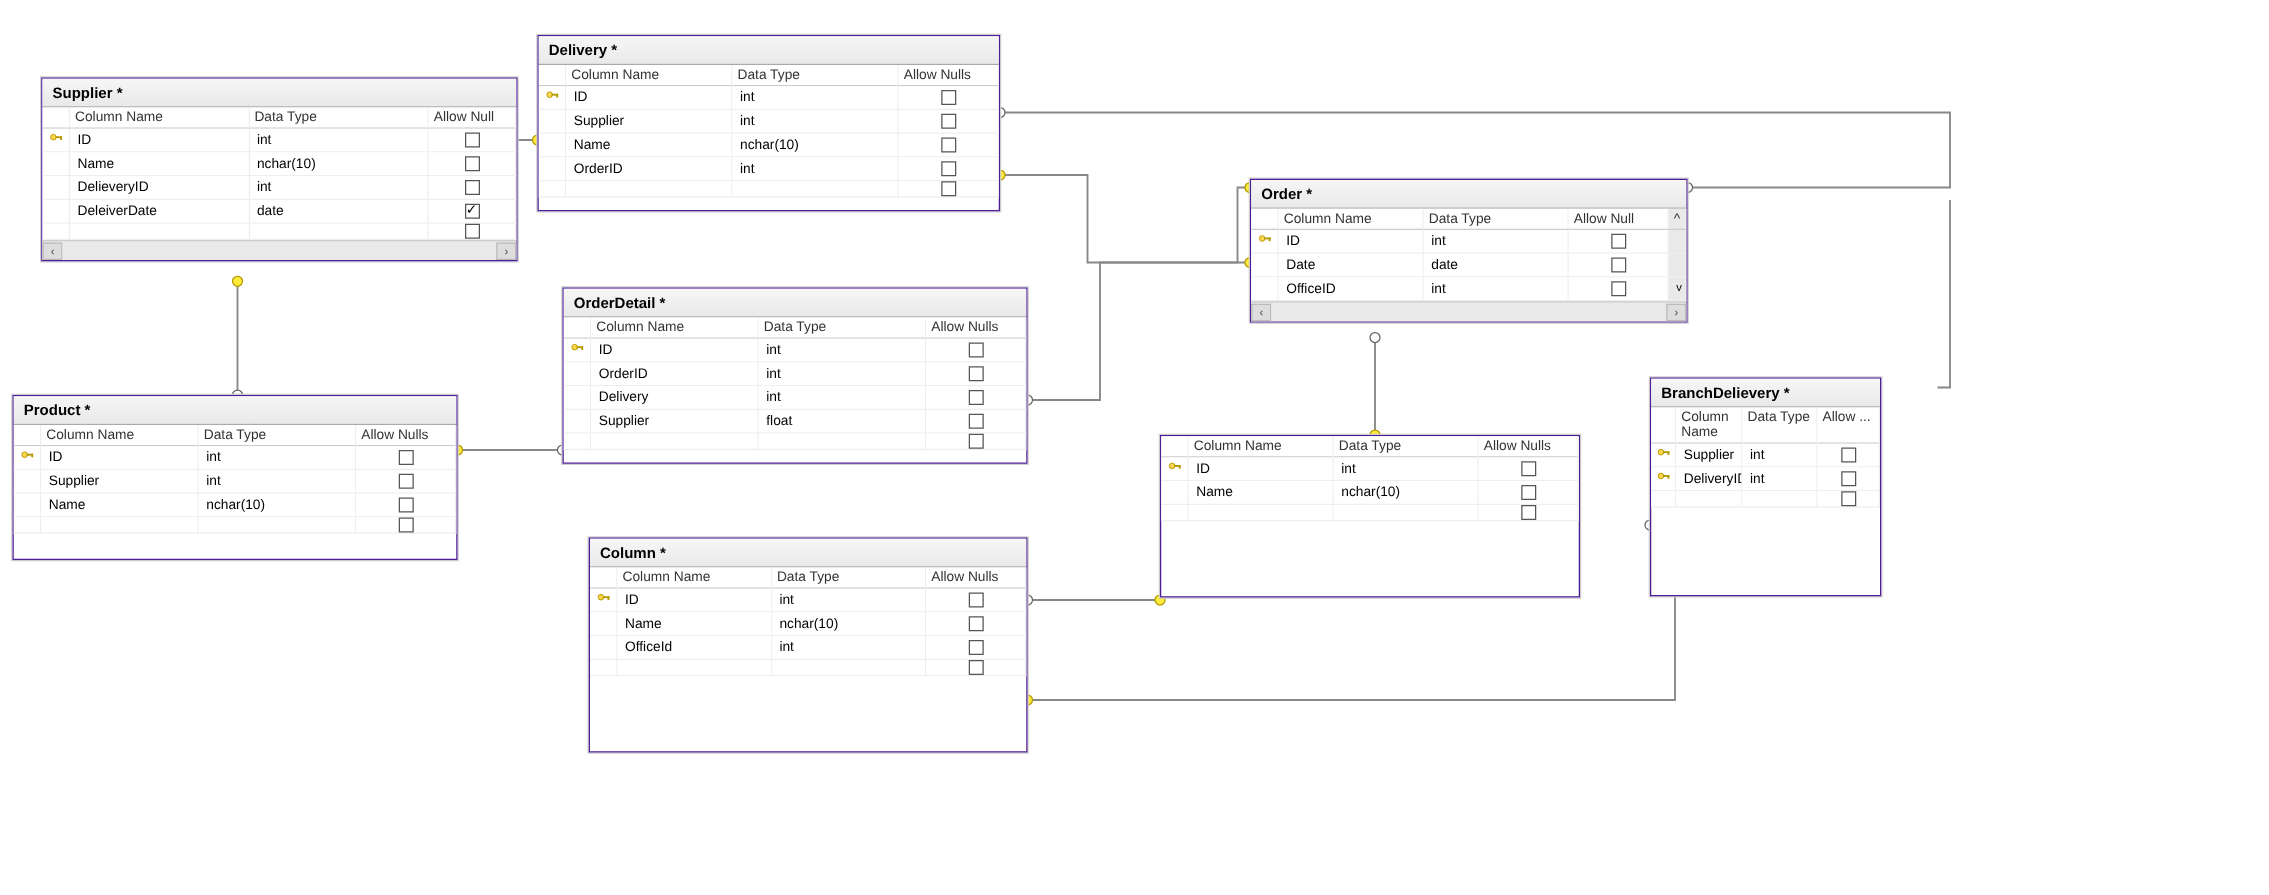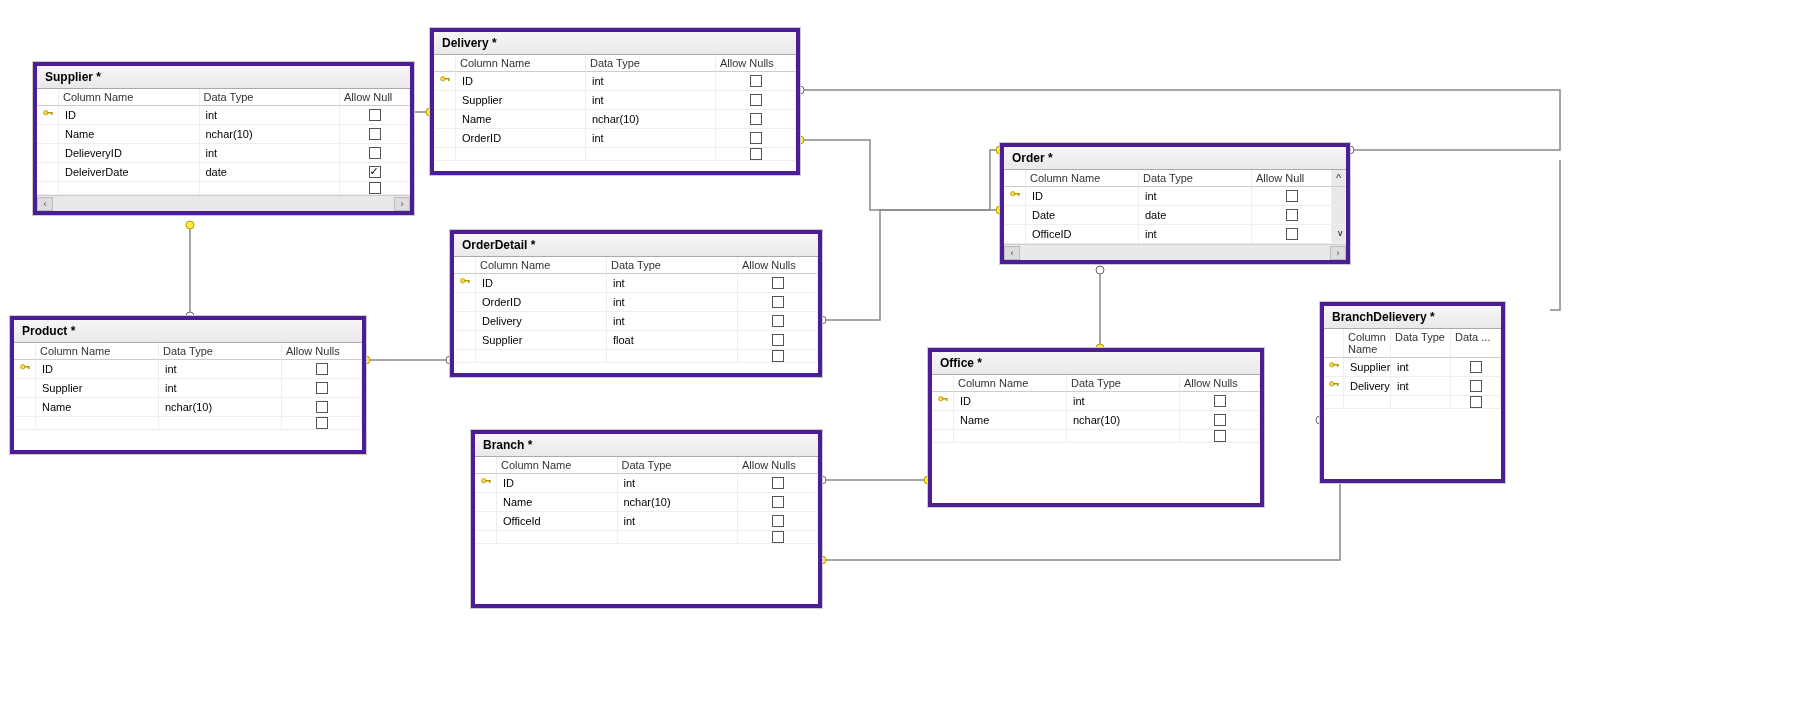--- a/index.html
+++ b/index.html
@@ -9,21 +9,21 @@
     background: #fff;
     position: relative;
     width: 1815px;
     height: 716px;
     color: #000;
   }
   .diagram { position: relative; width: 100%; height: 100%; }
   .tbl {
     position: absolute;
     background: #fff;
-    border: 4px solid #4c1d95;
+    border: 1px solid #4c1d95;
     box-shadow: 0 0 0 1px #ccc;
   }
   .tbl-title {
     background: linear-gradient(#f6f6f6, #e9e9e9);
     border-bottom: 1px solid #aaa;
     font-weight: 600;
     padding: 4px 8px;
     font-size: 12px;
   }
   .tbl-grid {
@@ -398,21 +398,20 @@
     <div class="cell" style="background:#e9e9e9;font-size:9px;text-align:center">v</div>
   </div>
   <div class="hscroll">
     <div class="arrow">‹</div>
     <div class="track"></div>
     <div class="arrow">›</div>
   </div>
 </div>
 
 <div class="tbl" style="left:928px; top:348px; width:336px;">
-  <div class="tbl-title">Office *</div>
   <div class="tbl-grid" style="grid-template-columns:22px 1fr 1fr 80px;">
     <div class="hdr"></div>
     <div class="hdr">Column Name</div>
     <div class="hdr">Data Type</div>
     <div class="hdr">Allow Nulls</div>
 
     <div class="keycell">
           <svg class="keyicon" viewBox="0 0 16 16">
             <circle cx="5" cy="5" r="3" fill="#ffd54f" stroke="#b49a00"></circle>
             <rect x="7" y="4" width="7" height="2" fill="#b49a00"></rect>
@@ -436,21 +435,21 @@
     <div class="cell"></div>
     <div class="cell"></div>
     <div class="chkcell">
           <div class="chk"></div>
         </div>
   </div>
   <div style="height:60px;"></div>
 </div>
 
 <div class="tbl" style="left:471px; top:430px; width:351px;">
-  <div class="tbl-title">Branch *</div>
+  <div class="tbl-title">Column *</div>
   <div class="tbl-grid" style="grid-template-columns:22px 1fr 1fr 80px;">
     <div class="hdr"></div>
     <div class="hdr">Column Name</div>
     <div class="hdr">Data Type</div>
     <div class="hdr">Allow Nulls</div>
 
     <div class="keycell">
           <svg class="keyicon" viewBox="0 0 16 16">
             <circle cx="5" cy="5" r="3" fill="#ffd54f" stroke="#b49a00"></circle>
             <rect x="7" y="4" width="7" height="2" fill="#b49a00"></rect>
@@ -486,21 +485,21 @@
   </div>
   <div style="height:60px;"></div>
 </div>
 
 <div class="tbl" style="left:1320px; top:302px; width:185px;">
   <div class="tbl-title">BranchDelievery *</div>
   <div class="tbl-grid" style="grid-template-columns:20px 1fr 60px 50px;">
     <div class="hdr"></div>
     <div class="hdr">Column Name</div>
     <div class="hdr">Data Type</div>
-    <div class="hdr">Data ...</div>
+    <div class="hdr">Allow ...</div>
 
     <div class="keycell">
           <svg class="keyicon" viewBox="0 0 16 16">
             <circle cx="5" cy="5" r="3" fill="#ffd54f" stroke="#b49a00"></circle>
             <rect x="7" y="4" width="7" height="2" fill="#b49a00"></rect>
             <rect x="12" y="4" width="2" height="4" fill="#b49a00"></rect>
           </svg>
         </div>
     <div class="cell">Supplier</div>
     <div class="cell">int</div>

